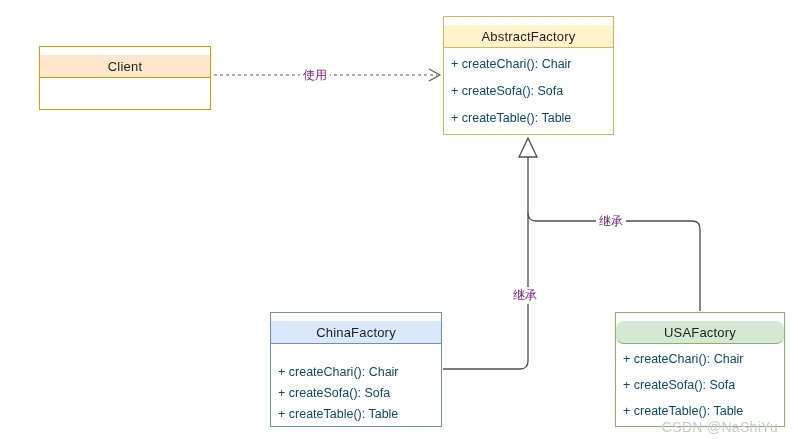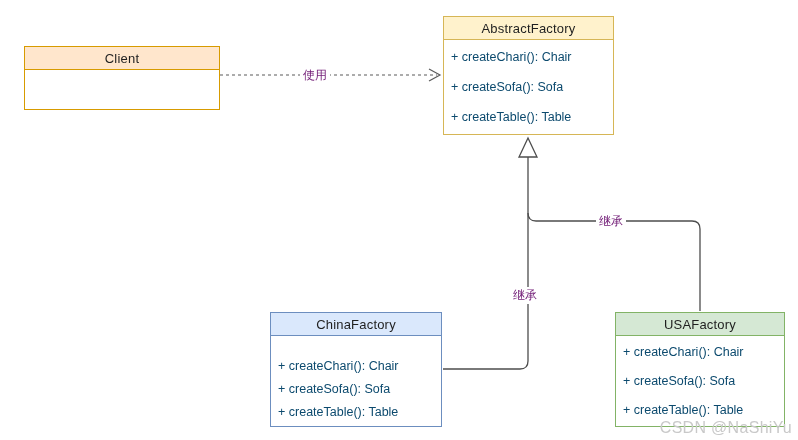--- a/index.html
+++ b/index.html
@@ -8,53 +8,53 @@
     font-family:"Liberation Sans",sans-serif;overflow:hidden;
   }
   .canvas{position:absolute;inset:0;}
   svg.connectors{position:absolute;left:0;top:0;z-index:1;}
   .uml-class{
     position:absolute;z-index:2;background:#ffffff;box-sizing:border-box;
     display:flex;flex-direction:column;
   }
   .uml-class .hdr{
     box-sizing:border-box;height:23px;display:flex;align-items:center;justify-content:center;
-    font-size:13px;color:#1f1f1f;letter-spacing:.2px;
+    font-size:13px;color:#1f1f1f;letter-spacing:.2px;margin-top:8px;
   }
   .uml-class .body{
     flex:1;display:flex;flex-direction:column;justify-content:space-around;
     padding:2px 0 2px 7px;box-sizing:border-box;background:#ffffff;
   }
   .uml-class .method{font-size:12.5px;color:#0c4a6e;white-space:nowrap;}
   
   .c-orange{border:1px solid #d79b00;}
   .c-orange .hdr{background:#ffe6cc;border-bottom:1px solid #d79b00;}
   .c-yellow{border:1px solid #d6b656;}
   .c-yellow .hdr{background:#fff2cc;border-bottom:1px solid #d6b656;}
   .c-blue{border:1px solid #6c8ebf;gap:16px;}
   .c-blue .hdr{background:#dae8fc;border-bottom:1px solid #6c8ebf;}
   .c-green{border:1px solid #82b366;}
-  .c-green .hdr{background:#d5e8d4;border-bottom:1px solid #82b366;}
+  .c-green .hdr{background:#d5e8d4;border-bottom:1px solid #82b366;border-radius:8px;}
 
-  #box-client{left:24px;top:46px;width:196px;height:64px;gap:23px;}
+  #box-client{left:39px;top:46px;width:172px;height:64px;gap:23px;}
   #box-abstract{left:443px;top:16px;width:171px;height:119px;}
   #box-china{left:270px;top:312px;width:172px;height:115px;}
   #box-usa{left:615px;top:312px;width:170px;height:115px;}
 
   .edge-label{
     position:absolute;z-index:3;background:#ffffff;padding:0 3px;
     font-size:12px;color:#701a75;white-space:nowrap;
   }
   #label-use{left:300px;top:67px;}
   #label-inherit-usa{left:596px;top:213px;}
   #label-inherit-china{left:510px;top:287px;}
 
   .watermark{
-    position:absolute;z-index:4;right:6px;top:419px;
-    font-size:16px;color:#c9c9c9;letter-spacing:.3px;
+    position:absolute;z-index:4;right:20px;top:419px;
+    font-size:14px;color:#c9c9c9;letter-spacing:.3px;
   }
 </style>
 </head>
 <body>
 
 <div class="canvas">
 
   <svg class="connectors" width="798" height="440" viewBox="0 0 798 440">
      AbstractFactory (dashed, open arrow) --&gt;
     <line x1="196" y1="75" x2="437" y2="75" stroke="#5b5b5b" stroke-width="1.2" stroke-dasharray="3,3"></line>

